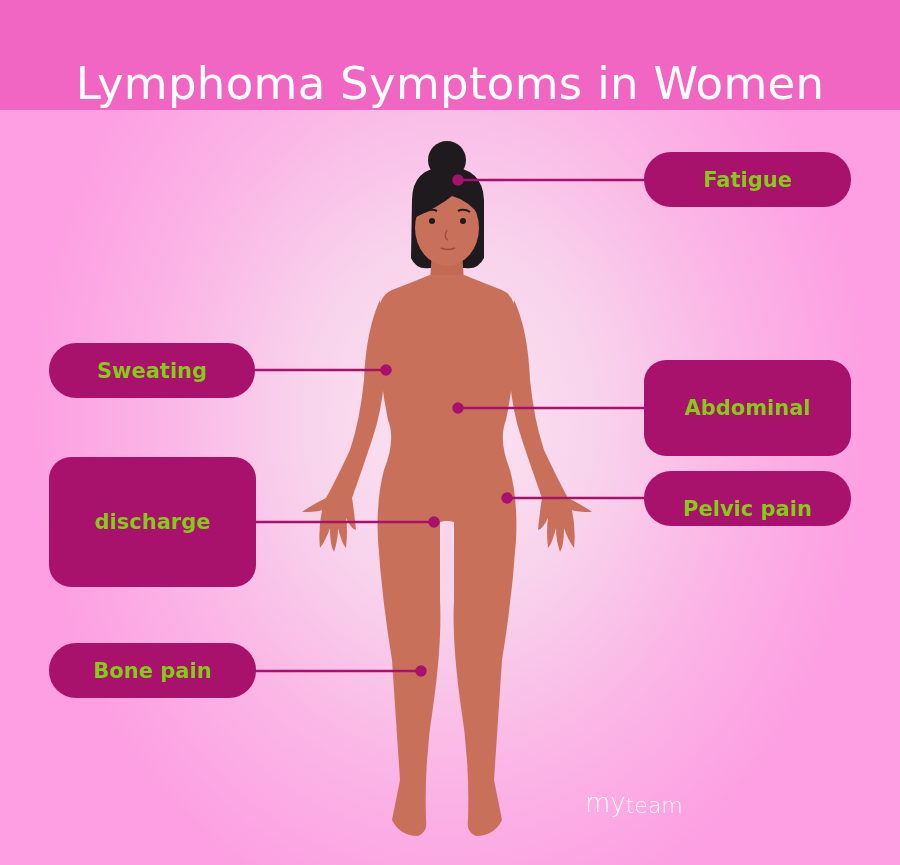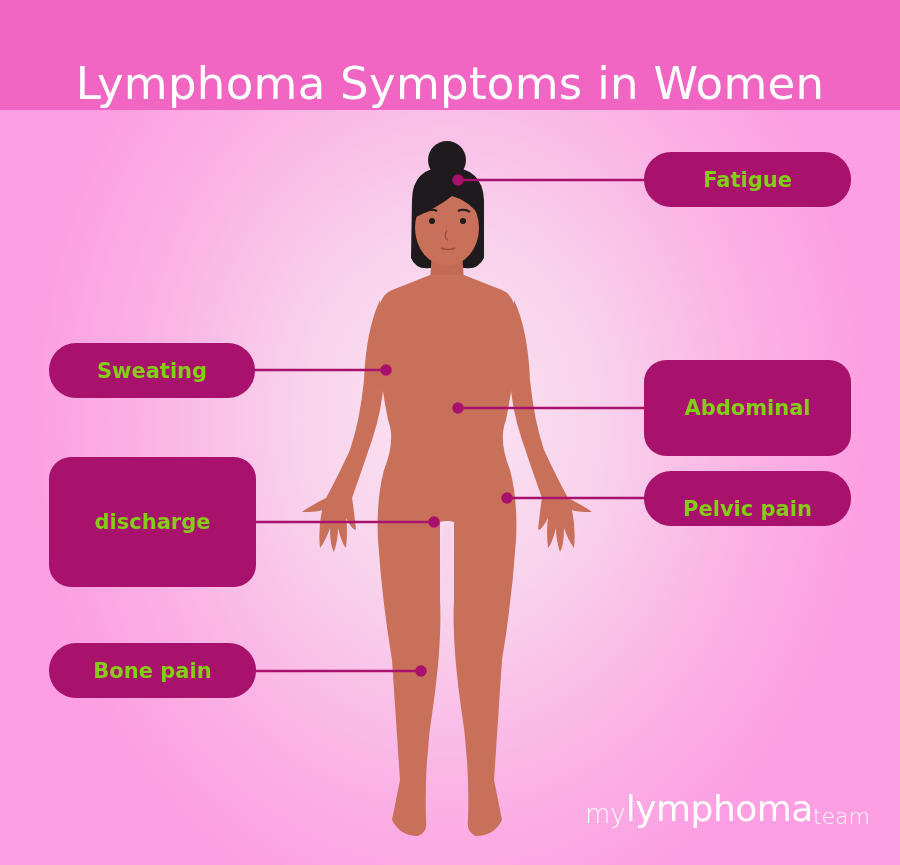--- a/index.html
+++ b/index.html
@@ -125,15 +125,14 @@
 <div class="pill box" style="left:49px;top:457px;width:207px;height:130px;flex-direction:column;">
   <span>discharge</span>
 </div>
 
 <div class="pill" style="left:49px;top:643px;width:207px;height:55px;">
   <span>Bone pain</span>
 </div>
 
 <div class="logo">
   <span class="my">my</span>
-  <span class="lym">lymphoma</span>
   <span class="team">team</span>
 </div>
 
 </body></html>

